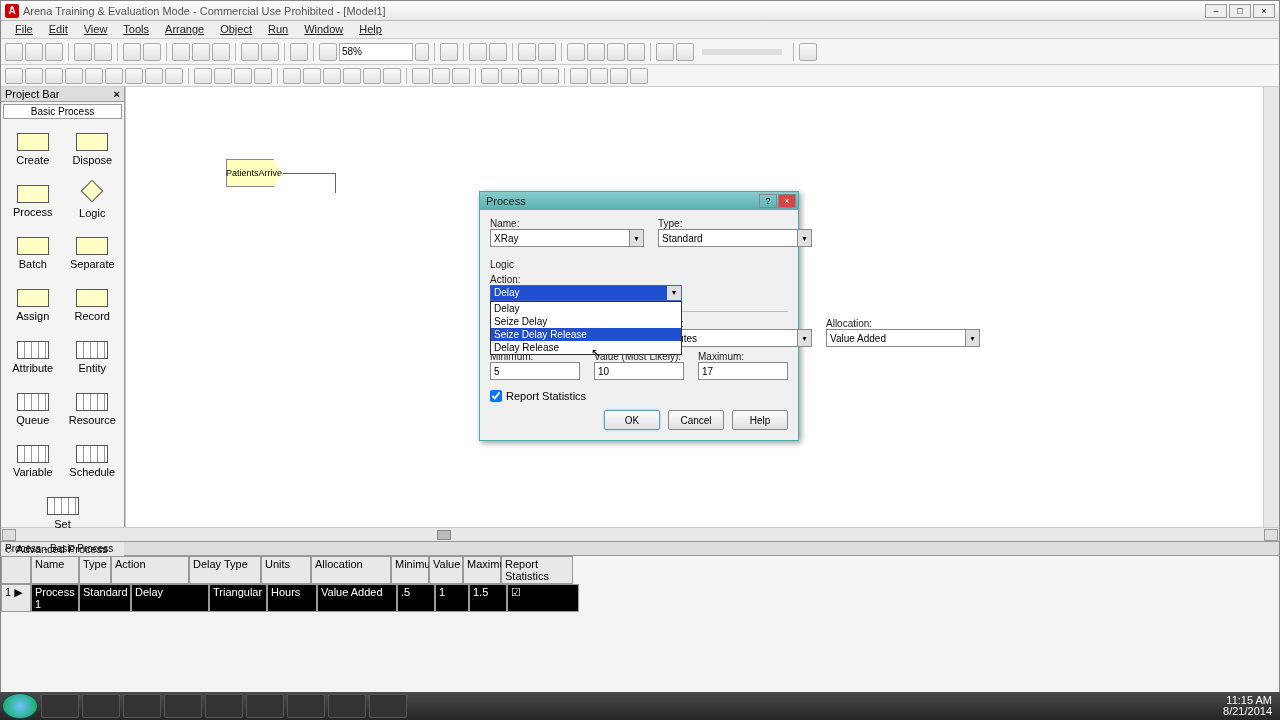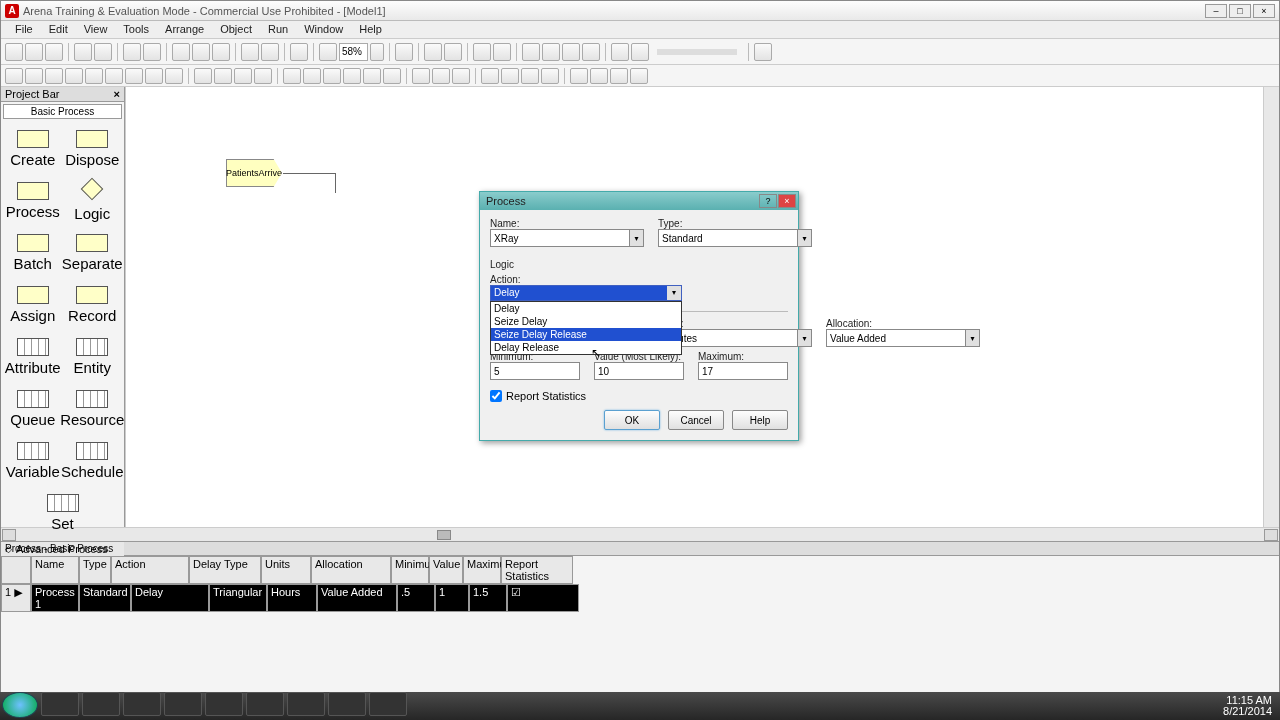--- a/index.html
+++ b/index.html
@@ -7,42 +7,42 @@
 
 .desktop-wrap { width: 1280px; height: 692px; border: 1px solid #888; background: #fff; position: relative; }
 
 .titlebar { height: 20px; background: linear-gradient(#fdfdfd,#e9e9e9); border-bottom: 1px solid #bbb; display: flex; align-items: center; padding: 0 4px; }
 .titlebar .app-icon { width: 14px; height: 14px; background: #c00; border-radius: 2px; margin-right: 4px; display: flex; align-items: center; justify-content: center; color: #fff; font-weight: bold; font-size: 10px; }
 .titlebar .title-text { flex: 1; color: #555; }
 .titlebar .win-btns { display: flex; }
 .titlebar .win-btn { width: 22px; height: 14px; border: 1px solid #999; background: #eee; margin-left: 2px; font-size: 9px; text-align: center; line-height: 12px; }
 
 .menubar { height: 18px; background: #efefef; border-bottom: 1px solid #ccc; display: flex; padding-left: 6px; }
-.menubar .mi { padding: 2px 8px; color: #222; }
+.menubar .mi { padding: 2px 8px; color: #222; text-decoration: underline; }
 
 .toolbar { height: 26px; background: #f5f5f5; border-bottom: 1px solid #ccc; display: flex; align-items: center; padding: 0 4px; gap: 2px; }
 .toolbar .tb { width: 18px; height: 18px; border: 1px solid #aaa; background: linear-gradient(#fafafa,#e3e3e3); border-radius: 2px; }
 .toolbar .sep { width: 1px; height: 18px; background: #bbb; margin: 0 3px; }
-.toolbar .zoom-box { width: 29px; height: 18px; border: 1px solid #aaa; background: #fff; font-size: 10px; padding: 1px 2px; }
+.toolbar .zoom-box { width: 74px; height: 18px; border: 1px solid #aaa; background: #fff; font-size: 10px; padding: 1px 2px; }
 
 .toolbar2 { height: 22px; background: #f5f5f5; border-bottom: 1px solid #ccc; display: flex; align-items: center; padding: 0 4px; gap: 2px; }
 .toolbar2 .tb { width: 18px; height: 16px; border: 1px solid #aaa; background: linear-gradient(#fafafa,#e3e3e3); border-radius: 2px; }
 .toolbar2 .sep { width: 1px; height: 16px; background: #bbb; margin: 0 3px; }
 
 .workspace { display: flex; height: 440px; }
 .project-bar { width: 124px; border-right: 1px solid #999; background: #f4f4f4; display: flex; flex-direction: column; }
 .pb-title { background: #ddd; border-bottom: 1px solid #999; padding: 1px 4px; font-size: 10px; display: flex; justify-content: space-between; }
 .pb-title .x { font-weight: bold; }
 .pb-group-title { background: #fff; border: 1px solid #999; margin: 2px; text-align: center; padding: 1px; font-size: 10px; }
 .pb-items { flex: 0 0 auto; display: flex; flex-wrap: wrap; padding: 2px; justify-content: space-around; align-content: flex-start; }
 .pb-item { width: 52px; height: 48px; display: flex; flex-direction: column; align-items: center; justify-content: center; margin: 2px 0; }
 .pb-item .shape { width: 32px; height: 18px; border: 1px solid #555; background: #ffffc8; }
 .pb-item .shape.diamond { transform: rotate(45deg); width: 16px; height: 16px; }
 .pb-item .shape.grid { background: repeating-linear-gradient(90deg,#fff,#fff 6px,#999 6px,#999 7px), repeating-linear-gradient(0deg,#fff,#fff 5px,#999 5px,#999 6px); }
-.pb-item .lbl { font-size: 15px; margin-top: 3px; }
+.pb-item .lbl { font-size: 11px; margin-top: 3px; }
 .pb-item.single { width: 100%; }
 .pb-bottom { background: #e8e8e8; border-top: 1px solid #999; padding: 1px 4px; font-size: 10px; display: flex; align-items: center; gap: 4px; }
 .pb-bottom .chev { font-size: 9px; }
 
 .canvas-wrap { flex: 1; position: relative; display: flex; }
 .canvas { flex: 1; background: #fff; position: relative; border-left: 1px solid #ccc; overflow: hidden; }
 .vscroll { width: 16px; background: #e8e8e8; border-left: 1px solid #ccc; }
 
 .flow-node { position: absolute; width: 56px; height: 28px; background: #ffffc0; border: 1px solid #888; font-size: 9px; display: flex; align-items: center; justify-content: center; }
 .flow-node.create { left: 100px; top: 72px; clip-path: polygon(0 0, 85% 0, 100% 50%, 85% 100%, 0 100%); }
@@ -86,21 +86,21 @@
 .dd-item { padding: 1px 3px; font-size: 10px; }
 .dd-item.hl { background: #2050d0; color: #fff; }
 .cursor { position: absolute; left: 100px; top: 44px; font-size: 12px; pointer-events: none; }
 .dlg-check { display: flex; align-items: center; gap: 4px; margin-top: 10px; }
 .dlg-check input { width: 12px; height: 12px; }
 .dlg-buttons { display: flex; justify-content: flex-end; gap: 8px; margin-top: 8px; }
 .dlg-buttons button { width: 56px; height: 20px; border: 1px solid #888; background: linear-gradient(#fdfdfd,#e0e0e0); font-size: 10px; border-radius: 2px; }
 .dlg-buttons button.ok { border: 1px solid #5aa0d0; box-shadow: 0 0 2px #6ab0e0; }
 
 
-.taskbar { position: absolute; bottom: 0; left: 0; right: 0; height: 28px; background: linear-gradient(#4a4a4a,#262626); display: flex; padding: 0 2px; }
+.taskbar { position: absolute; bottom: 0; left: 0; right: 0; height: 28px; background: linear-gradient(#4a4a4a,#262626); display: flex; align-items: center; padding: 0 2px; }
 .start-btn { width: 36px; height: 26px; background: radial-gradient(circle,#6ec1ff,#0a4); border-radius: 50%; border: 1px solid #245; }
 .task-item { width: 38px; height: 24px; margin-left: 3px; border: 1px solid #555; background: #333; border-radius: 2px; }
 .tray { margin-left: auto; display: flex; align-items: center; gap: 3px; color: #fff; font-size: 10px; padding-right: 6px; }
 .tray-icon { width: 14px; height: 14px; }
 .tray-time { text-align: right; line-height: 11px; }
 </style>
 </head>
 <body>
 
 <div class="desktop-wrap">

